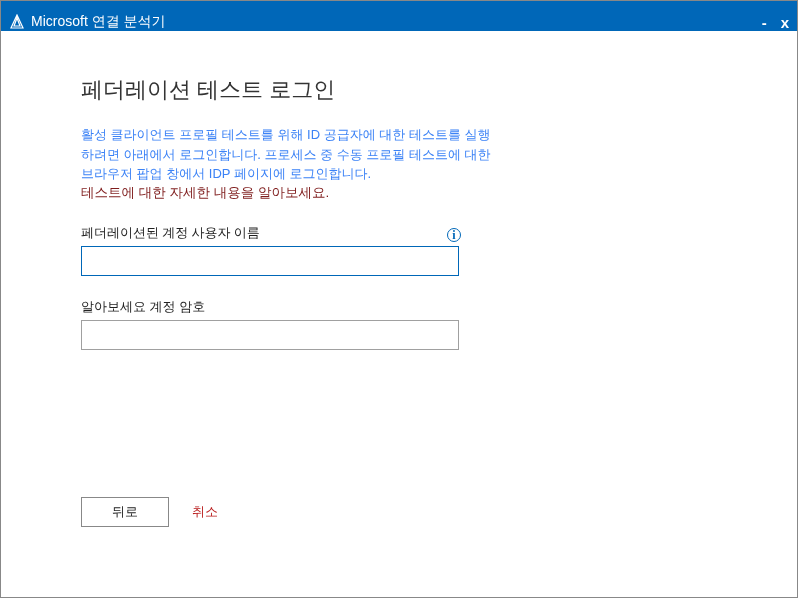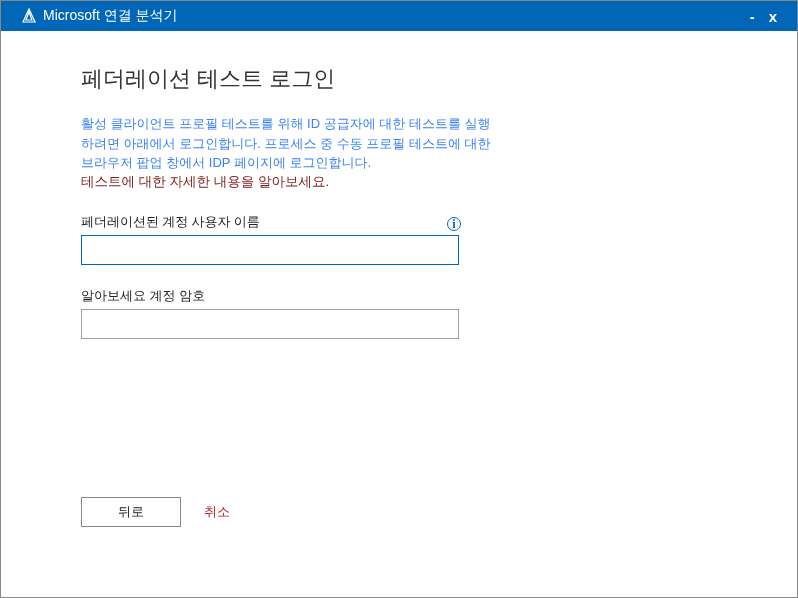--- a/index.html
+++ b/index.html
@@ -20,22 +20,22 @@
       background: #ffffff;
       border: 1px solid #888;
       display: flex;
       flex-direction: column;
     }
     .titlebar {
       background: #0067b8;
       color: #ffffff;
       height: 30px;
       display: flex;
-      align-items: center;
-      padding: 0 20px;
+      align-items: flex-end;
+      padding: 0 8px;
       font-size: 14px;
       justify-content: space-between;
     }
     .titlebar-left {
       display: flex;
       align-items: center;
       gap: 6px;
     }
     .titlebar-icon svg {
       display: block;
@@ -45,21 +45,21 @@
       align-items: center;
       gap: 14px;
       font-weight: bold;
       font-size: 15px;
     }
     .titlebar-controls span {
       cursor: pointer;
     }
     .content {
       flex: 1;
-      padding: 33px 60px 20px 80px;
+      padding: 44px 60px 20px 80px;
       display: flex;
       flex-direction: column;
       position: relative;
     }
     .page-title {
       font-size: 22px;
       font-weight: 400;
       color: #333;
       margin-bottom: 20px;
     }
@@ -120,21 +120,21 @@
     }
     .button-row {
       position: absolute;
       bottom: 70px;
       left: 80px;
       display: flex;
       align-items: center;
       gap: 14px;
     }
     .btn {
-      width: 100px;
+      width: 88px;
       height: 30px;
       background: #ffffff;
       border: 1px solid #888;
       font-size: 13px;
       cursor: pointer;
       color: #222;
       font-family: inherit;
     }
     .cancel-link {
       color: #b91c1c;

